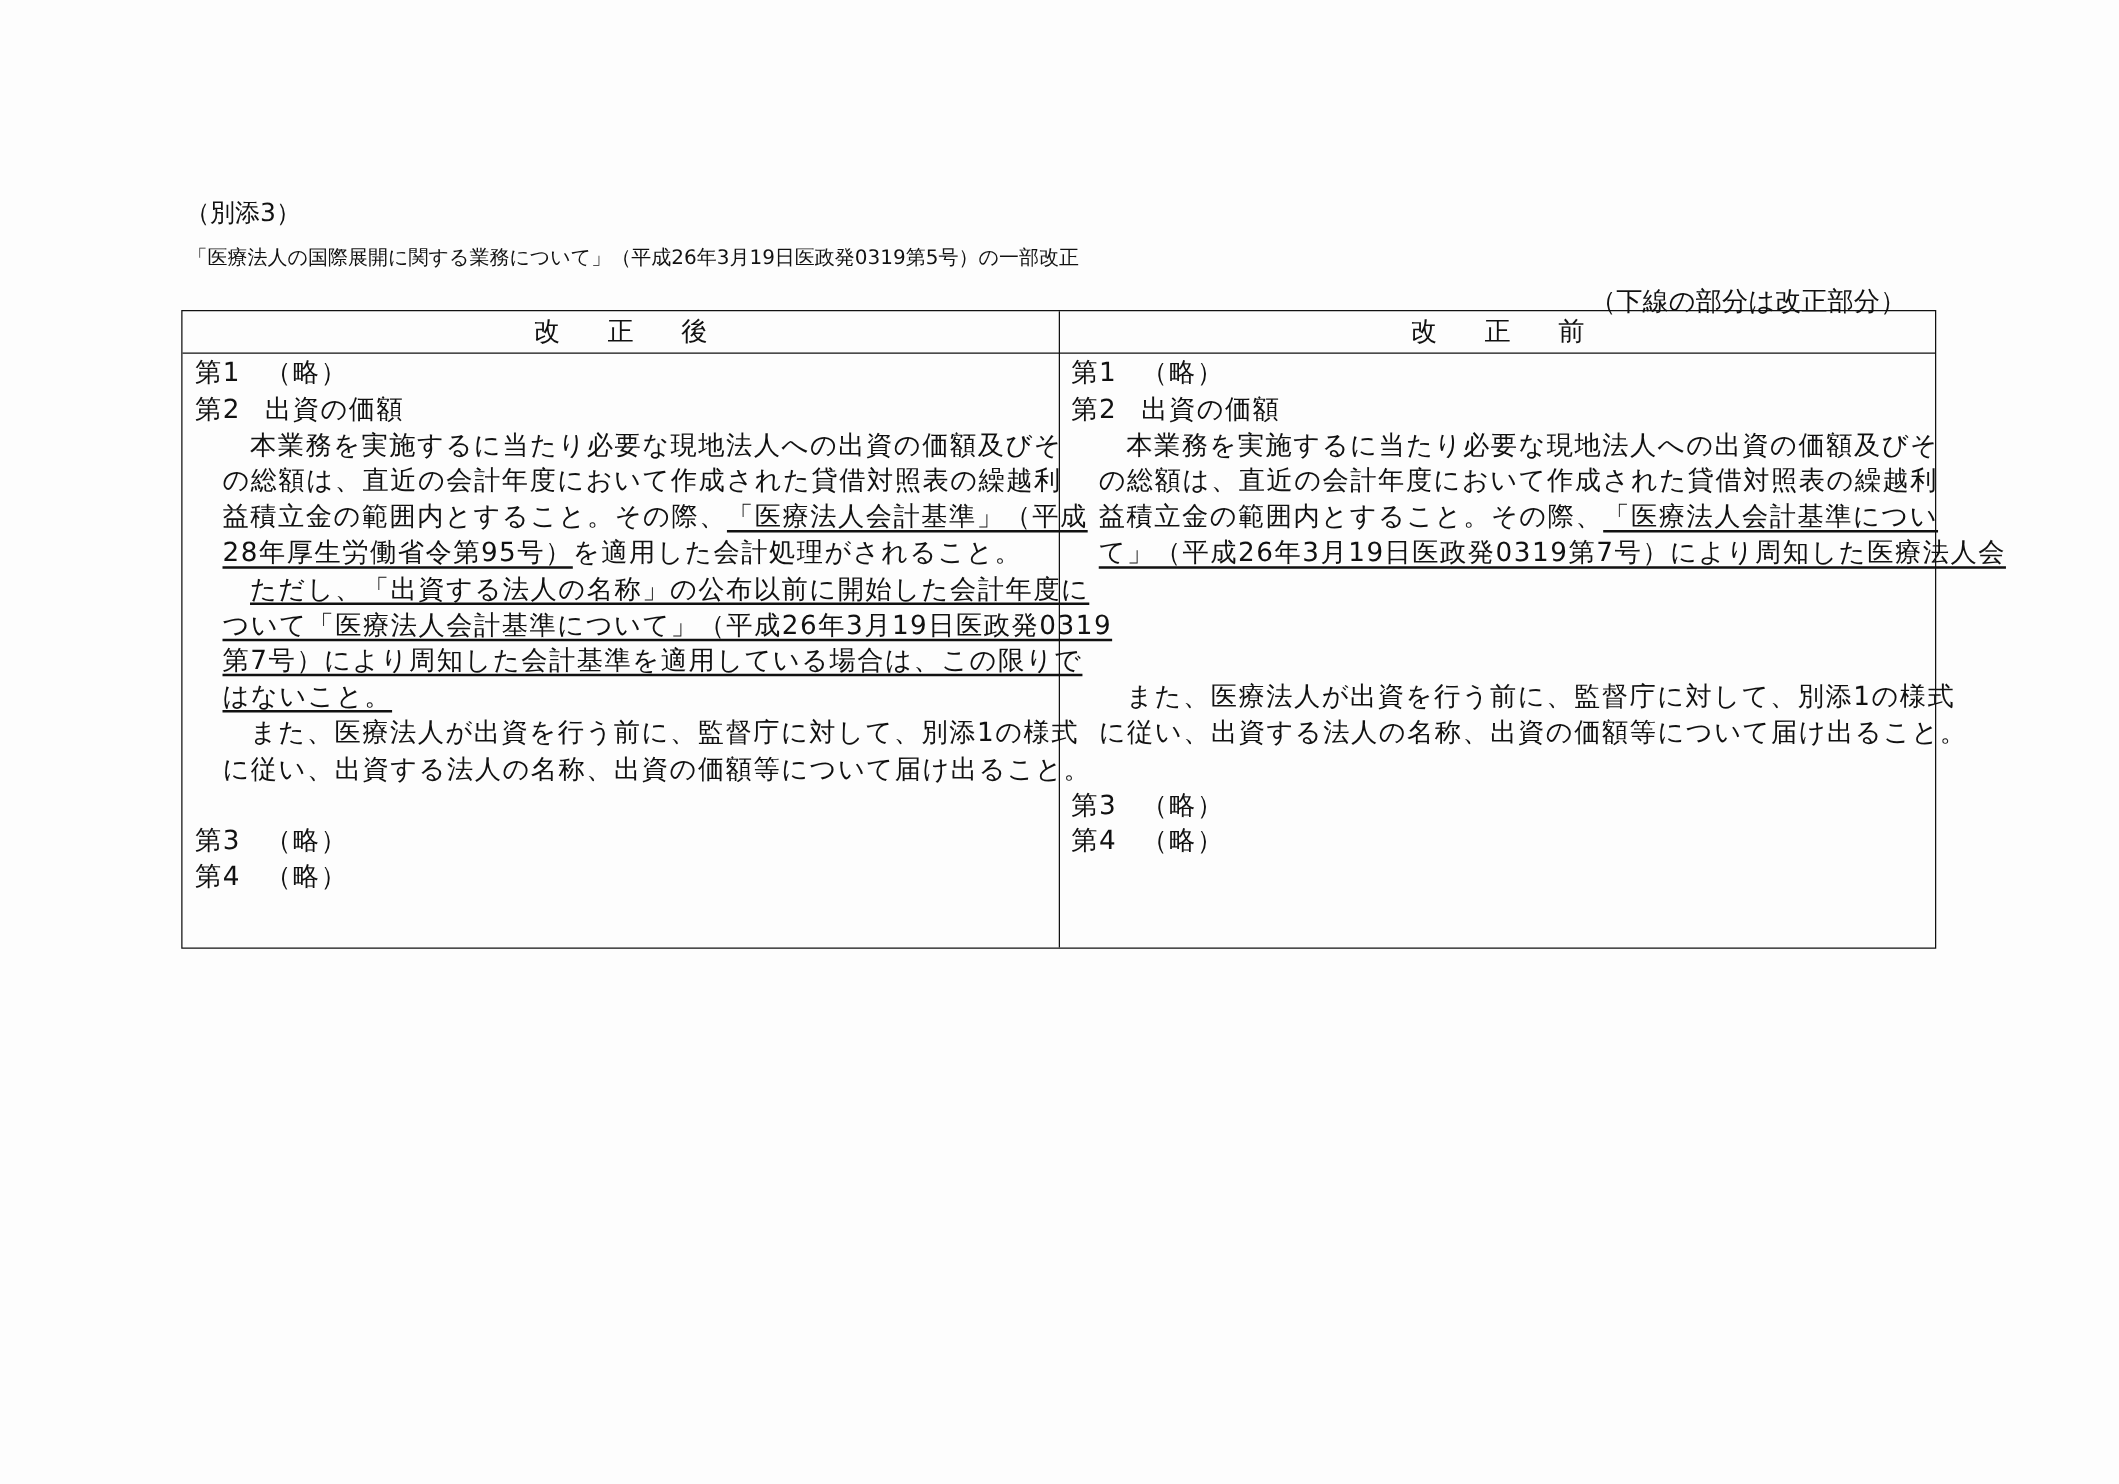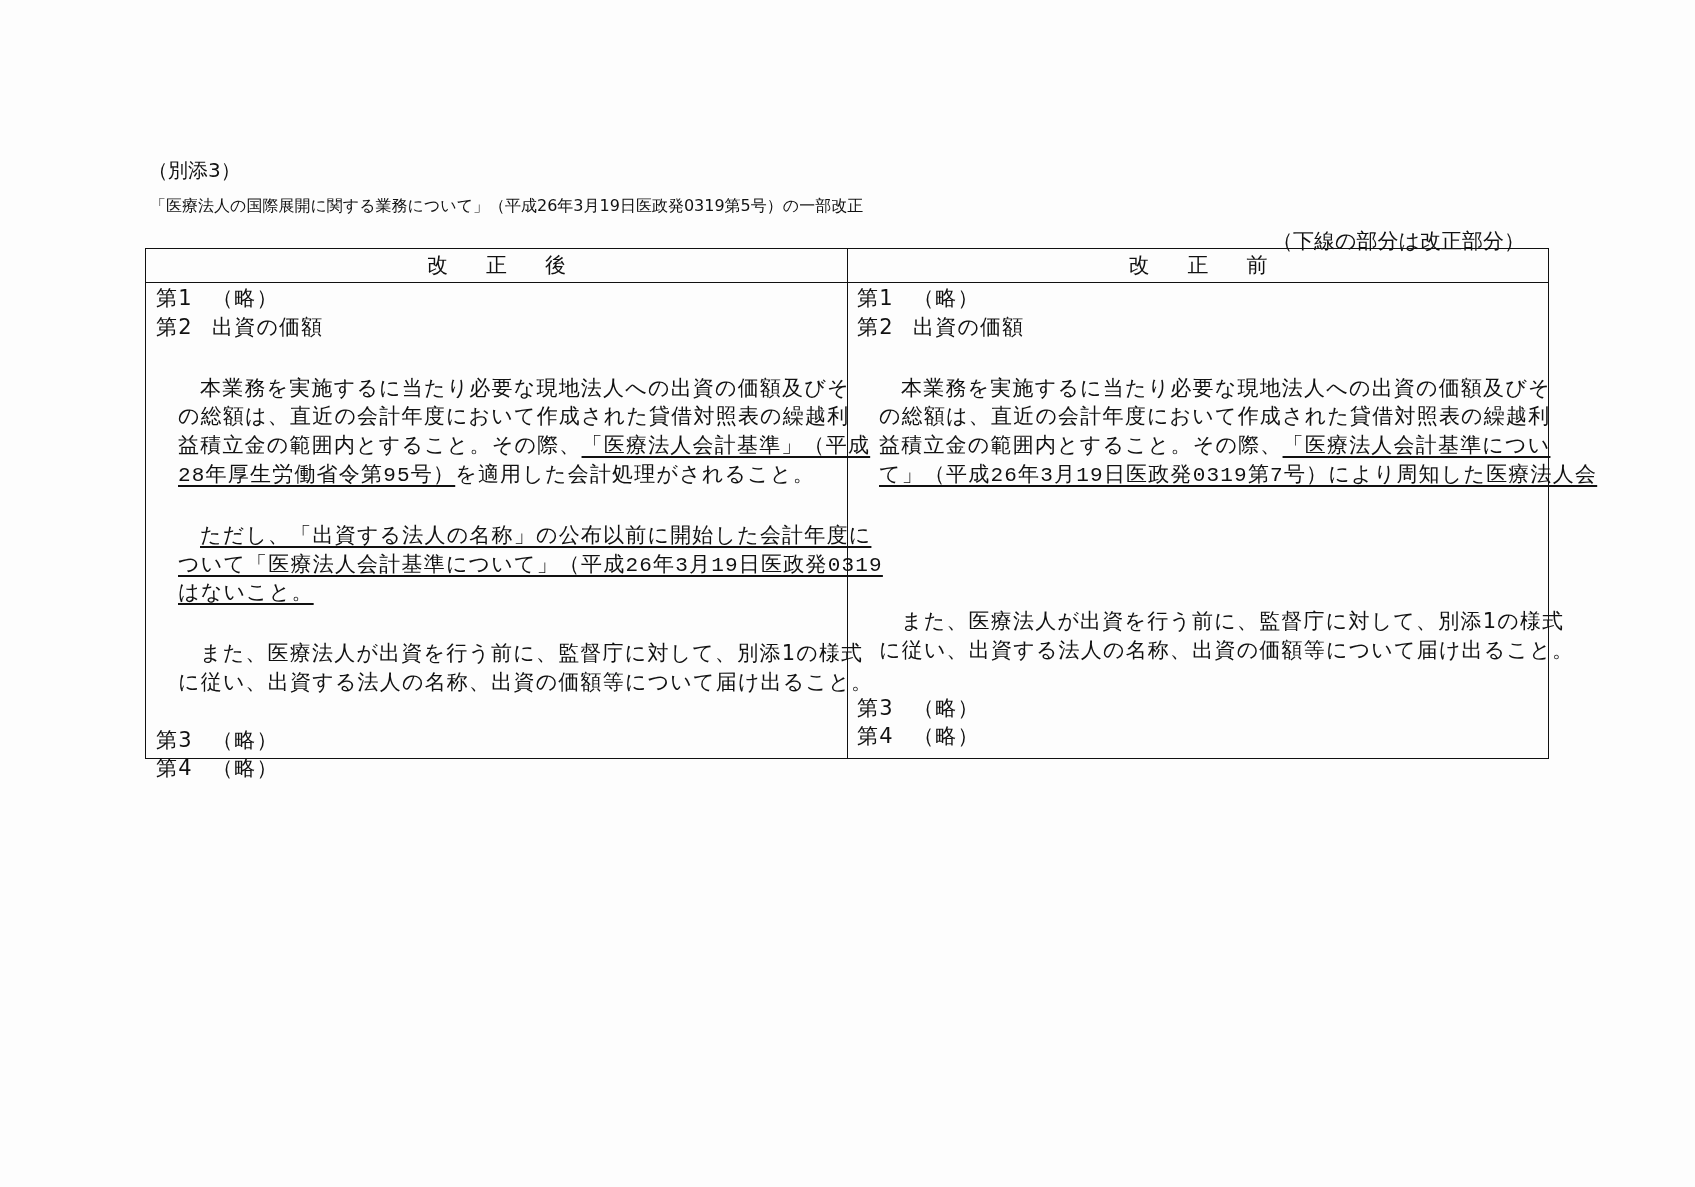--- a/index.html
+++ b/index.html
@@ -64,26 +64,25 @@
     line-height: 28.8px;
   }
   .col-body.left { left: 10px; width: 680px; }
   .col-body.right { left: 711px; width: 680px; }
   .line {
     height: 28.8px;
     white-space: nowrap;
     letter-spacing: 1.2px;
   }
   .line.indent1 { padding-left: 22px; }
-  .line.indent2 { padding-left: 44px; margin-top: 32px; }
+  .line.indent2 { padding-left: 44px; }
   .u {
     text-decoration: underline;
     text-decoration-thickness: 2px;
     text-underline-offset: 4px;
-    font-family: Liberation Mono, monospace;
   }
   .sec-num { display: inline-block; width: 56px; }
 </style>
 </head>
 <body>
 
 <div class="abs attachment">（別添3）</div>
 <div class="abs doc-title">「医療法人の国際展開に関する業務について」（平成26年3月19日医政発0319第5号）の一部改正</div>
 <div class="abs note">（下線の部分は改正部分）</div>
 
@@ -96,20 +95,21 @@
   <div class="col-body left">
     <div class="line"><span class="sec-num">第1</span><span>（略）</span></div>
     <div class="line"><span class="sec-num">第2</span><span>出資の価額</span></div>
     <div class="body-lines">
         <div class="line indent2"><span>本業務を実施するに当たり必要な現地法人への出資の価額及びそ</span></div>
         <div class="line indent1"><span>の総額は、直近の会計年度において作成された貸借対照表の繰越利</span></div>
         <div class="line indent1"><span>益積立金の範囲内とすること。その際、</span><span class="u">「医療法人会計基準」（平成</span></div>
         <div class="line indent1"><span class="u">28年厚生労働省令第95号）</span><span>を適用した会計処理がされること。</span></div>
         <div class="line indent2"><span class="u">ただし、「出資する法人の名称」の公布以前に開始した会計年度に</span></div>
         <div class="line indent1"><span class="u">ついて「医療法人会計基準について」（平成26年3月19日医政発0319</span></div>
+        <div class="line indent1"><span class="u">第7号）により周知した会計基準を適用している場合は、この限りで</span></div>
         <div class="line indent1"><span class="u">はないこと。</span></div>
         <div class="line indent2"><span>また、医療法人が出資を行う前に、監督庁に対して、別添1の様式</span></div>
         <div class="line indent1"><span>に従い、出資する法人の名称、出資の価額等について届け出ること。</span></div>
         <div class="line indent1"><span></span></div>
       </div>
     <div class="line"><span class="sec-num">第3</span><span>（略）</span></div>
     <div class="line"><span class="sec-num">第4</span><span>（略）</span></div>
   </div>
 
   <div class="col-body right">

